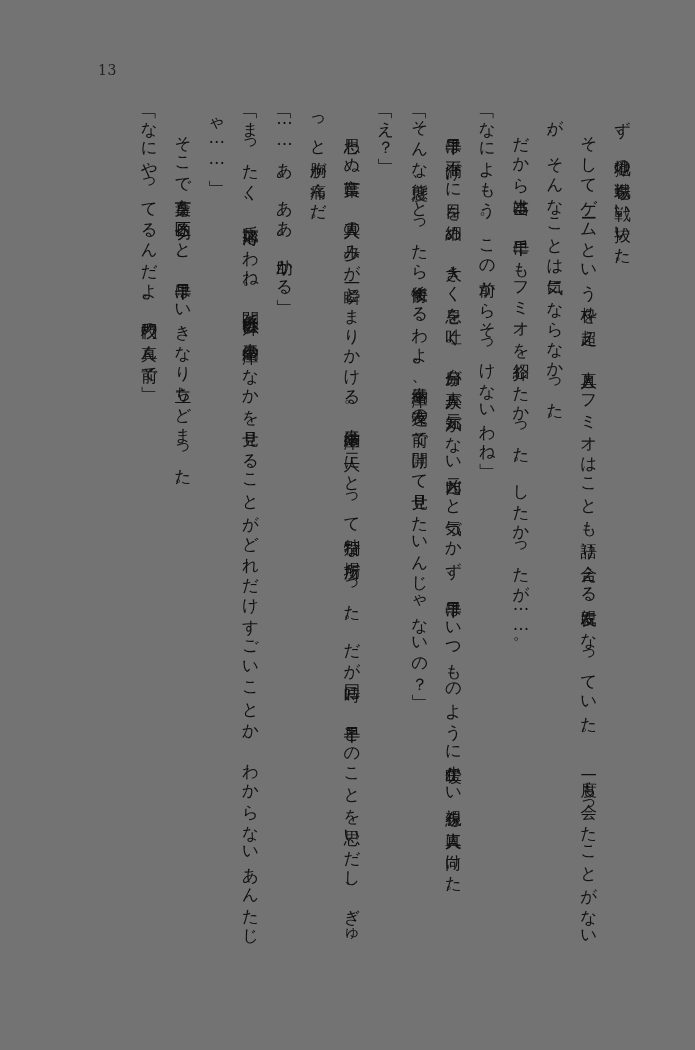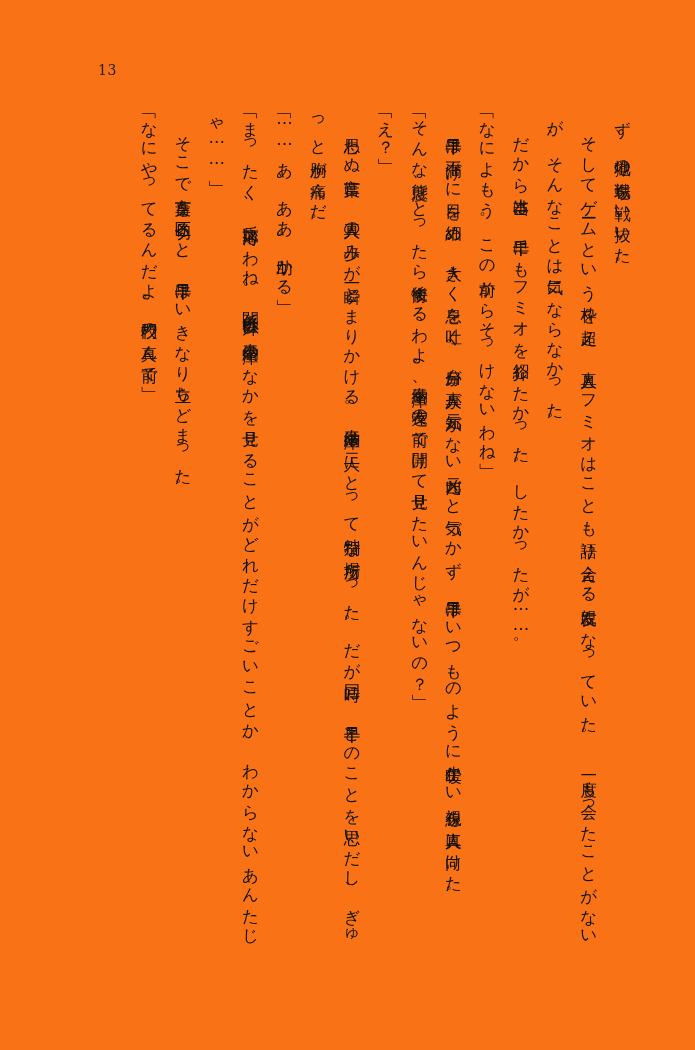--- a/index.html
+++ b/index.html
@@ -14,21 +14,21 @@
     color: #1a1a1a;
     overflow: hidden;
     position: relative;
   }
   .page {
     position: absolute;
     left: 0;
     top: 0;
     width: 695px;
     height: 1050px;
-    background: #f97316;
+    background: #737373;
   }
   .page-number {
     position: absolute;
     left: 98px;
     top: 62px;
     font-size: 14px;
     font-family: "DejaVu Serif", "Liberation Serif", serif;
     color: #222;
     letter-spacing: 0.5px;
   }

